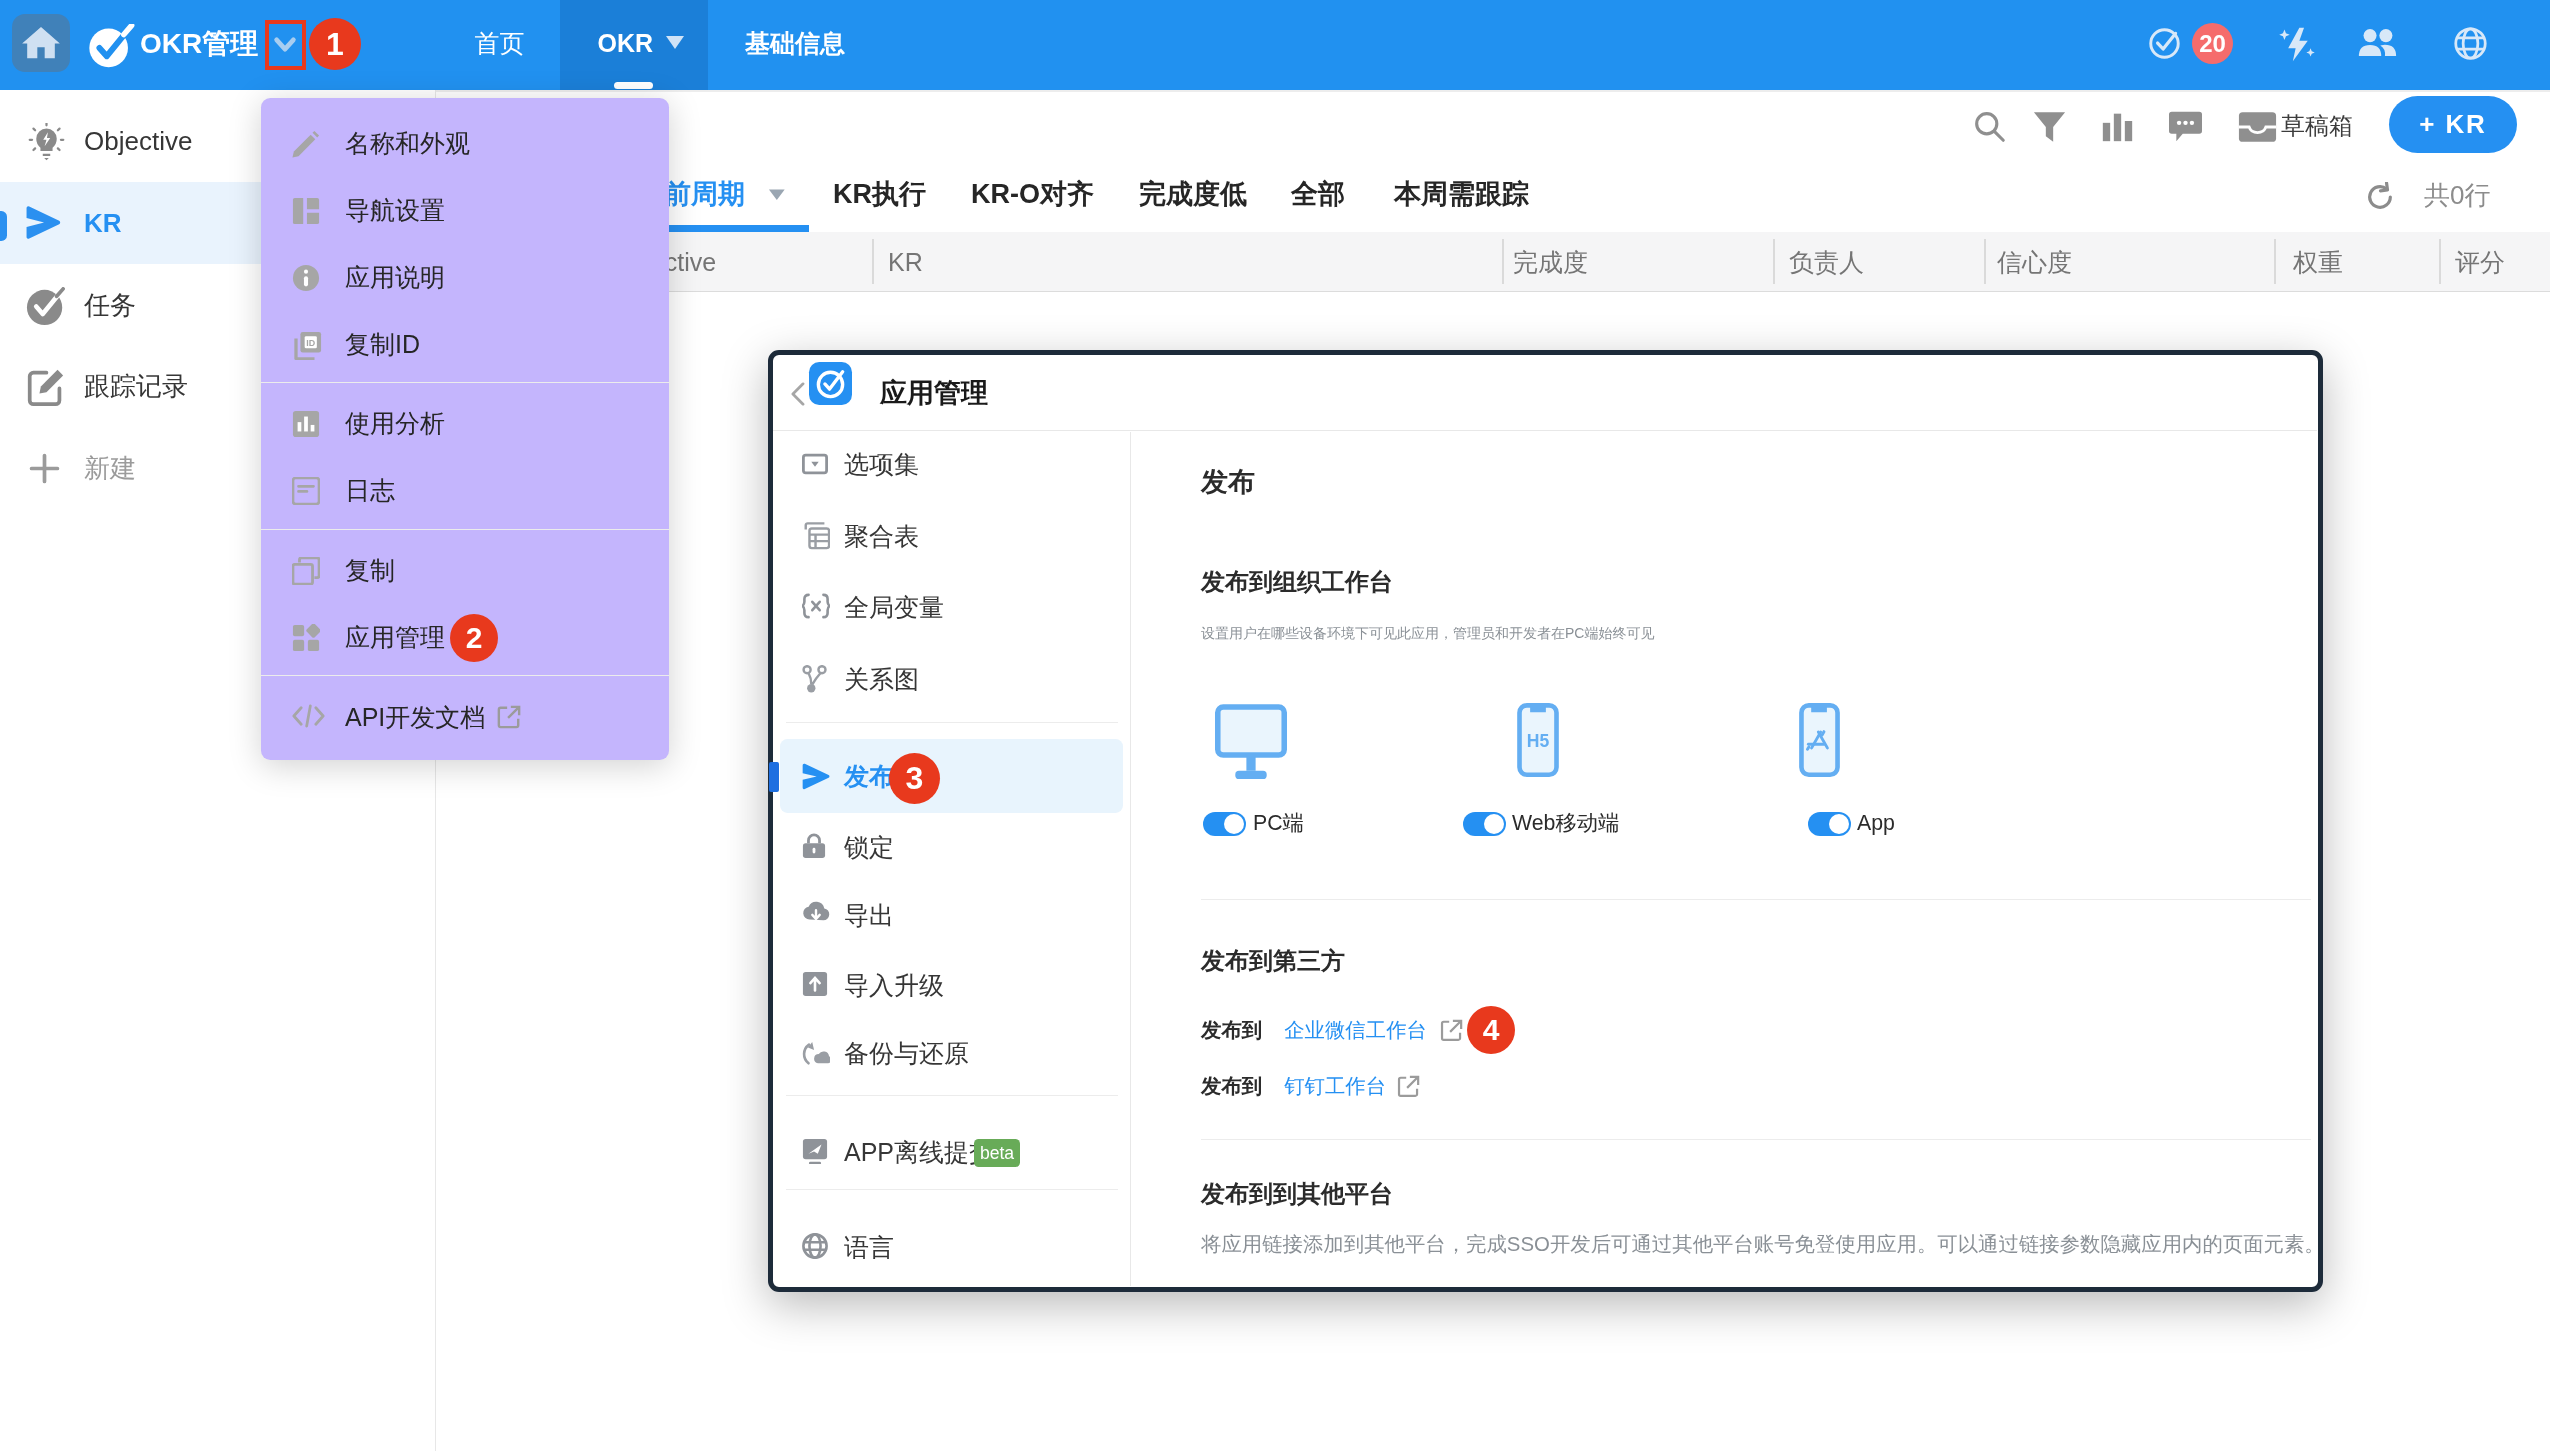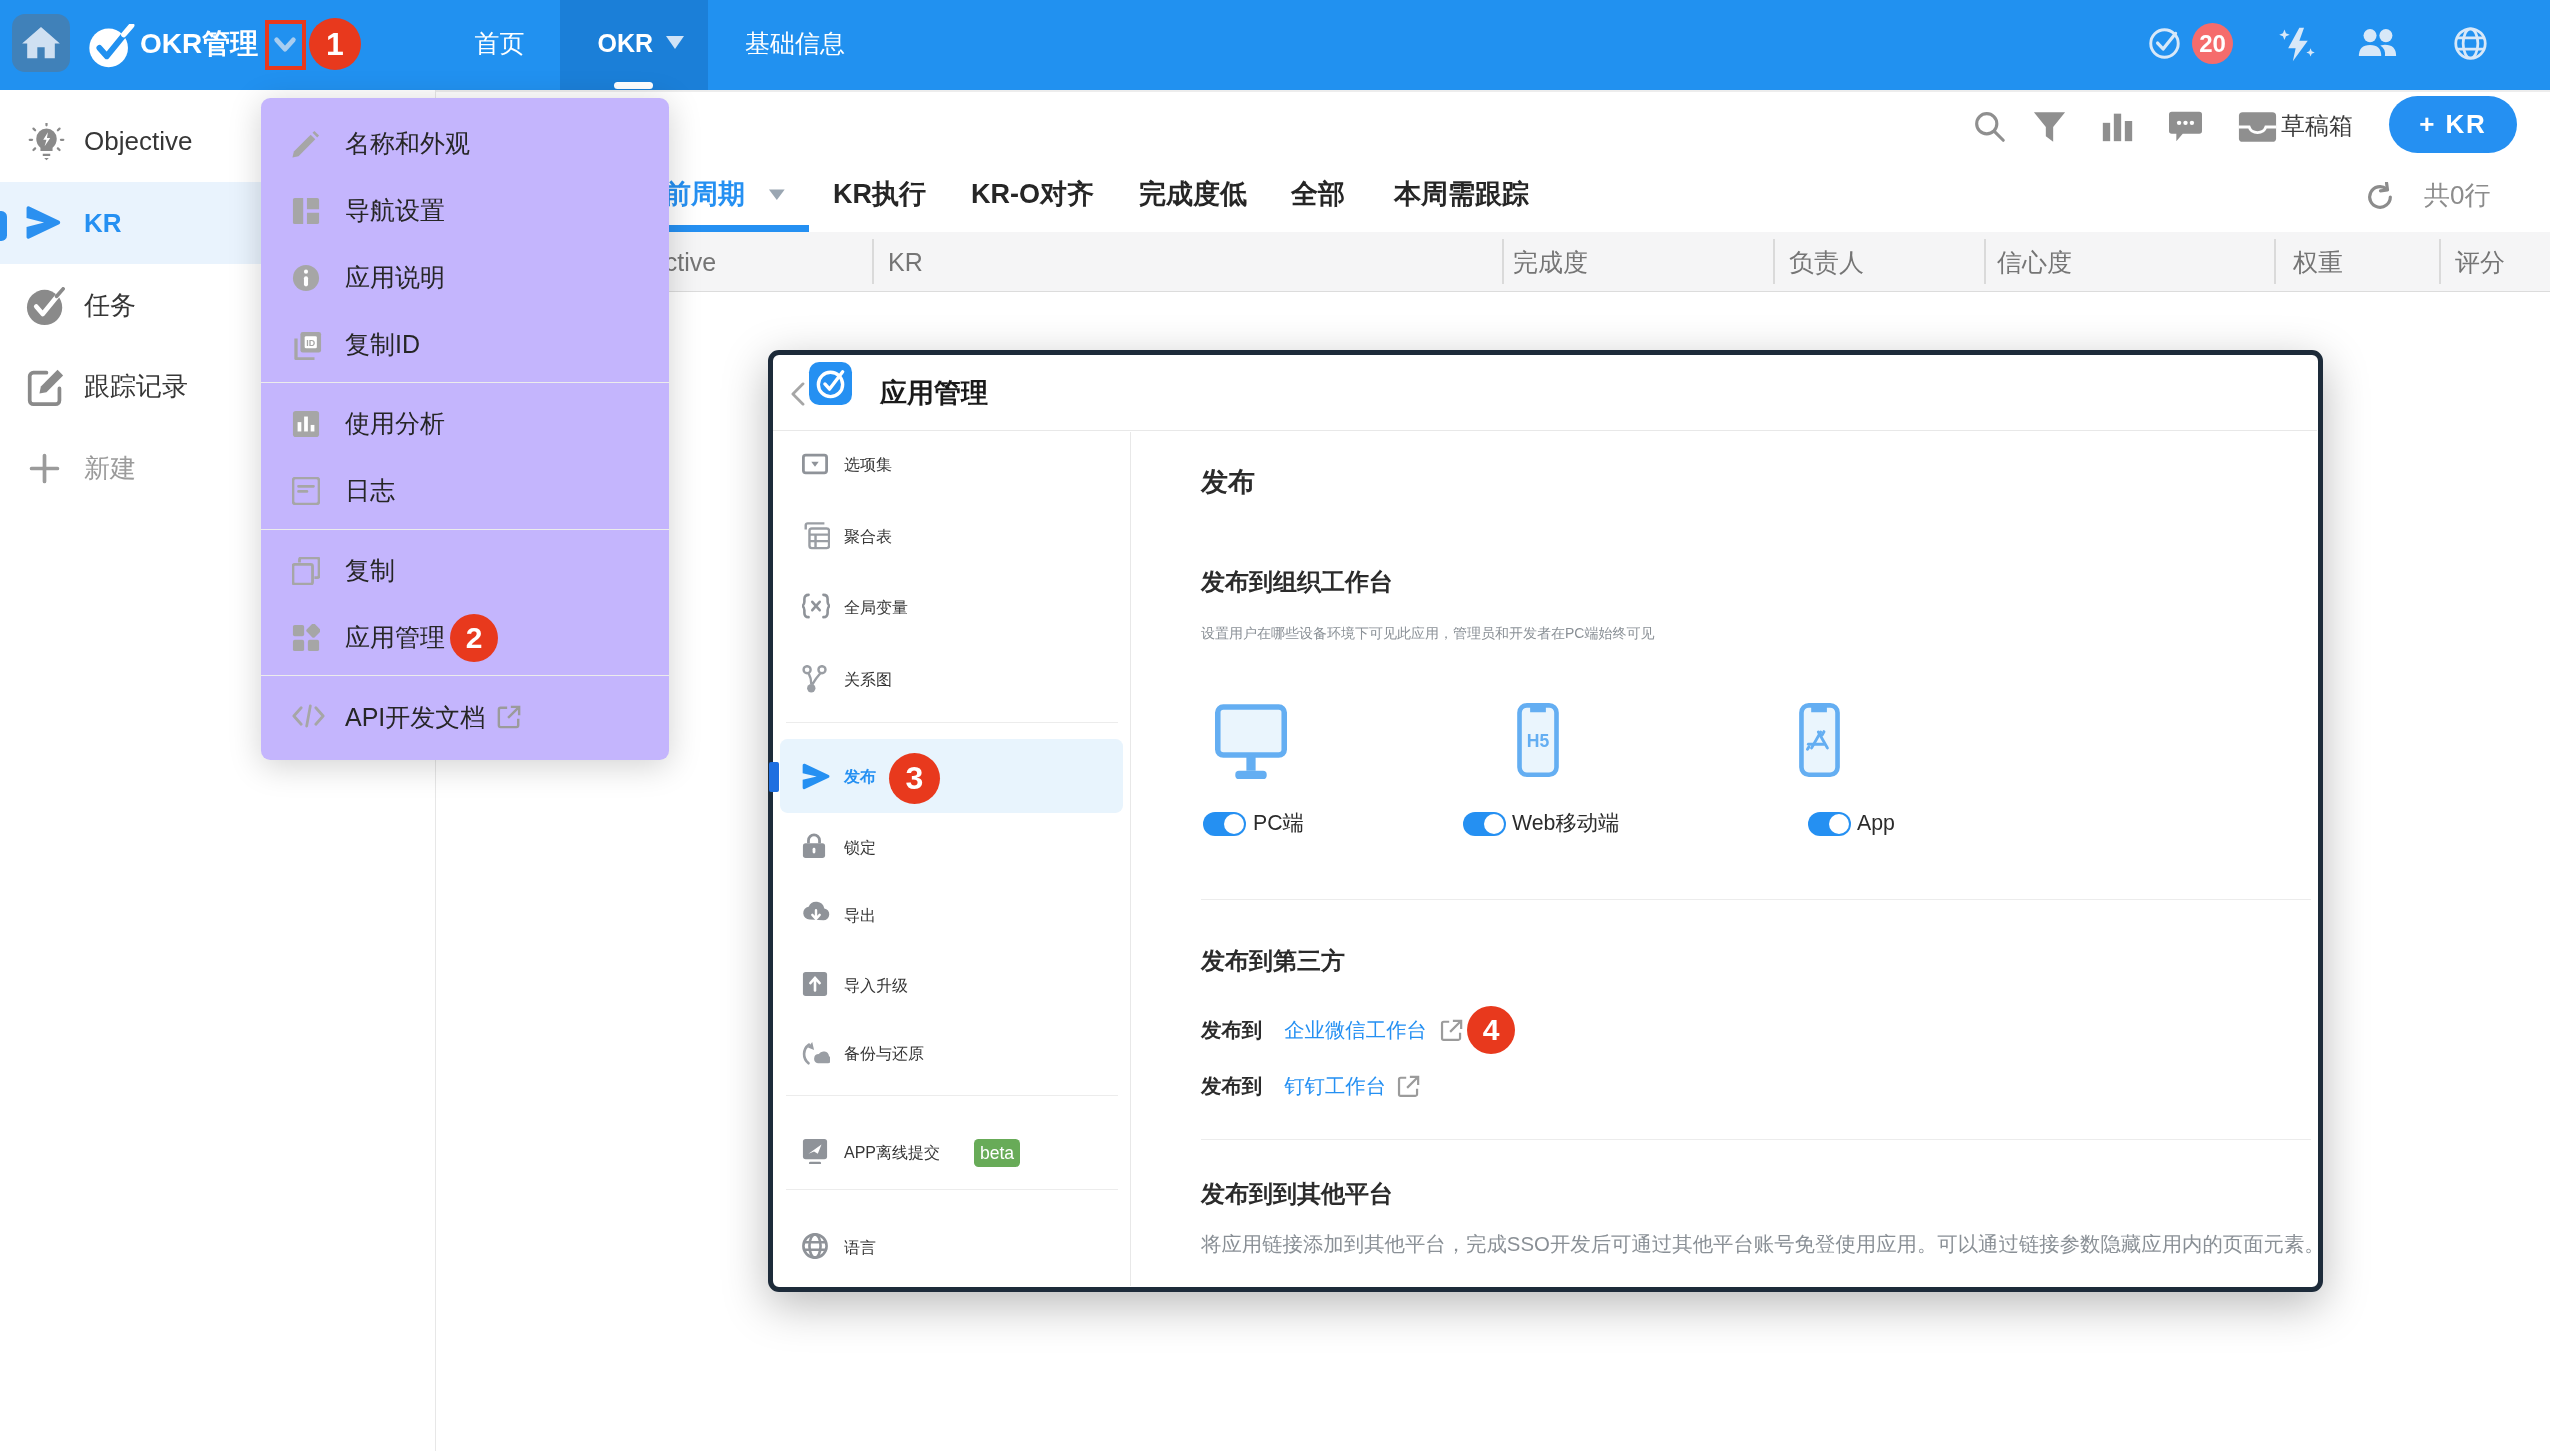--- a/index.html
+++ b/index.html
@@ -9,21 +9,21 @@
 
 #topbar { position:absolute; left:0; top:0; width:2550px; height:90px; background:#2191f0; }
 #homebtn { position:absolute; left:12px; top:14px; width:58px; height:58px; border-radius:13px; background:#4081b9; }
 #logo-circ { position:absolute; left:89px; top:24px; }
 #appname { position:absolute; left:140px; top:0; height:90px; line-height:87px; color:#fff; font-size:28px; font-weight:bold; }
 #redbox1 { position:absolute; left:265px; top:20.4px; width:41px; height:50px; border:4.6px solid #e8391d; }
 .redcirc { position:absolute; border-radius:50%; background:#e8391d; color:#fff; font-weight:bold; text-align:center; }
 #nav-home { position:absolute; left:444px; top:0; width:111px; height:90px; line-height:87px; text-align:center; color:#fff; font-size:25px; font-weight:500; }
 #nav-okr { position:absolute; left:560px; top:0; width:148px; height:90px; background:#1b7fd8; color:#fff; font-size:25px; font-weight:bold; text-align:center; line-height:87px; padding-left:13px; }
 #nav-okr .underline { position:absolute; left:54px; bottom:0.9px; width:39px; height:7.4px; border-radius:3.7px; background:#fff; }
-#nav-base { position:absolute; left:745px; top:0; height:116px; line-height:87px; color:#fff; font-size:25px; font-weight:400; }
+#nav-base { position:absolute; left:745px; top:0; height:116px; line-height:87px; color:#fff; font-size:25px; font-weight:700; }
 .tbicon { position:absolute; }
 #badge20 { position:absolute; left:2192px; top:23px; width:41px; height:41px; border-radius:50%; background:#f56c6c; color:#fff; font-size:24px; font-weight:bold; text-align:center; line-height:41px; }
 
 #sidebar { position:absolute; left:0; top:90px; width:436px; height:1361px; background:#fff; border-right:1.9px solid #e7e7e7; }
 .srow { position:absolute; left:0; width:436px; height:82px; }
 .srow .stxt { position:absolute; left:84px; top:0; height:82px; line-height:82px; font-size:26px; color:#363636; }
 .srow svg { position:absolute; left:26px; top:23px; }
 #row-kr { background:#e9f3fd; }
 #kr-ind { position:absolute; left:0; width:6.5px; height:30px; background:#2b90f0; border-radius:0 5.6px 5.6px 0; }
 
@@ -43,21 +43,21 @@
 .mitem { position:absolute; left:0; width:408px; height:67px; }
 .mitem .mtxt { position:absolute; left:84px; top:0; height:67px; line-height:67px; font-size:25px; color:#262626; }
 .mitem svg { position:absolute; left:31px; top:19.5px; }
 .mdiv { position:absolute; left:0; width:408px; height:0.9px; background:#ececec; }
 
 #modal { position:absolute; left:768px; top:350px; width:1555px; height:942px; background:#fff; border:5.6px solid #1d2b3a; border-radius:11px; box-shadow:0 13px 46px rgba(0,0,0,0.28); }
 #mhead { position:absolute; left:0; top:0; width:1544px; height:76px; border-bottom:0.9px solid #e8e8e8; }
 #mtitle { position:absolute; left:107px; top:0; height:76px; line-height:76px; font-size:27px; font-weight:bold; color:#1a1a1a; }
 #mnav { position:absolute; left:0; top:77px; width:358px; height:854px; border-right:0.9px solid #e8e8e8; }
 .nitem { position:absolute; left:0; width:358px; height:71px; }
-.nitem .ntxt { position:absolute; left:71px; top:0; height:71px; line-height:71px; font-size:16px; color:#363636; }
+.nitem .ntxt { position:absolute; left:71px; top:0; height:71px; line-height:71px; font-size:25px; color:#363636; }
 .nitem svg { position:absolute; left:29px; top:21.3px; }
 .ndiv { position:absolute; left:13px; width:332px; height:0.9px; background:#ececec; }
 #nsel { position:absolute; left:6.5px; top:307px; width:343px; height:74px; background:#e8f4fd; border-radius:7.4px; }
 #nselbar { position:absolute; left:-3.7px; top:330px; width:9.3px; height:30px; background:#1f6fe0; border-radius:1.9px; }
 
 .mr { position:absolute; white-space:nowrap; }
 .bold { font-weight:bold; color:#2b2b2b; }
 .gray { color:#8a9096; }
 .blue { color:#2590f2; }
 #mright { position:absolute; left:359px; top:77px; width:1185px; height:854px; }

